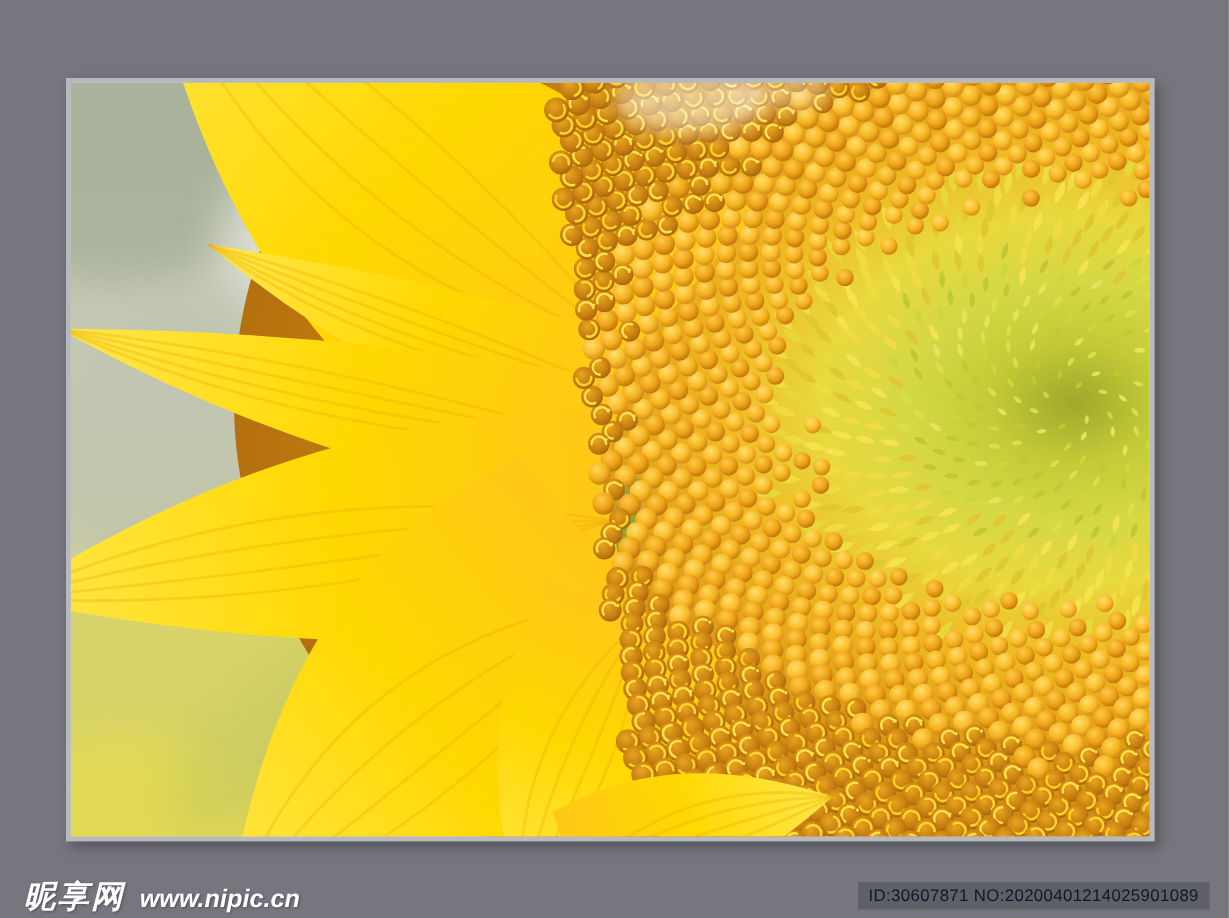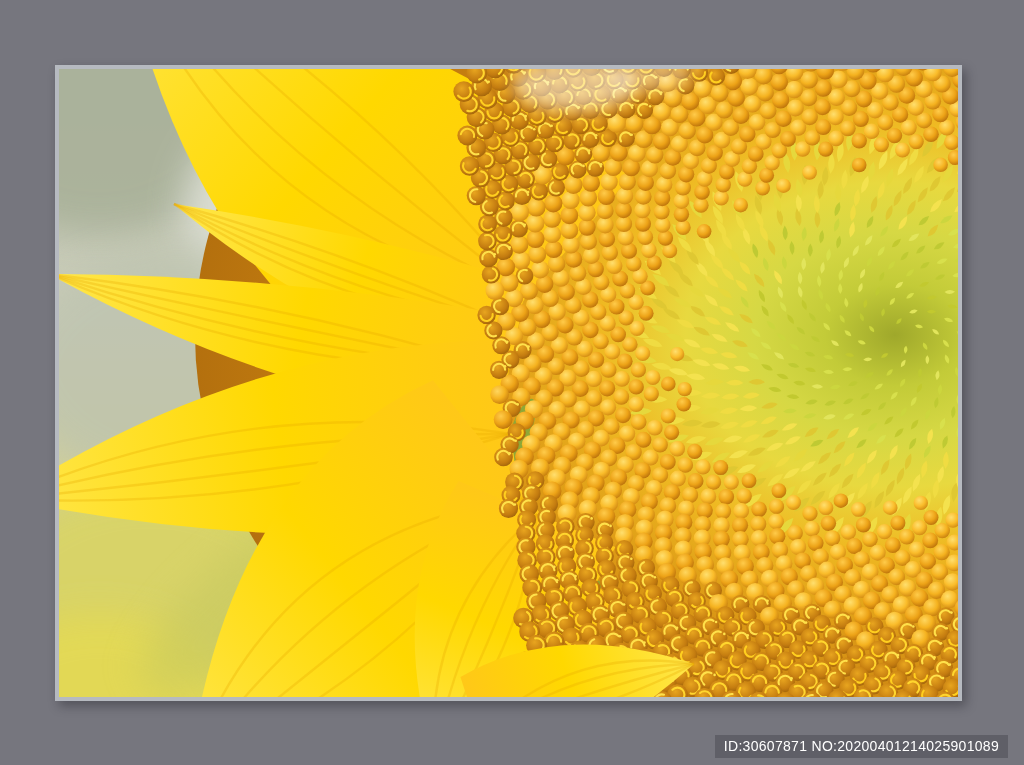--- a/index.html
+++ b/index.html
@@ -20,21 +20,21 @@
   .logo{
     position:absolute;left:20px;top:3px;color:#ffffff;
     font-style:italic;font-weight:bold;white-space:nowrap;
     text-shadow:1px 1px 2px rgba(55,55,65,.55);
   }
   .logo-cn{font-size:26px;letter-spacing:2px;}
   .logo-url{font-size:21px;margin-left:8px;}
   .idbadge{
     position:absolute;right:16px;top:8px;height:23px;line-height:23px;
     padding:0 9px;background:rgba(48,48,56,.32);
-    color:#ffffff;font-size:14px;letter-spacing:.3px;white-space:nowrap;
+    color:#0f172a;font-size:14px;letter-spacing:.3px;white-space:nowrap;
   }
 </style>
 </head>
 <body style="background: rgb(118, 118, 126);">
 
 <div class="stage">
 
   <div class="photo-frame">
     <svg id="art" width="899" height="628" viewBox="0 0 899 628" xmlns="http://www.w3.org/2000/svg">
         <defs>
@@ -1710,16 +1710,20 @@
         <path d="M420 665 Q509.66784366625836 575.2298055463649 635 595" fill="none" stroke="rgba(232,168,0,0.30)" stroke-width="2.4"></path>
         <path d="M420 665 Q516.8192813626026 597.1949356137081 635 595" fill="none" stroke="rgba(232,168,0,0.30)" stroke-width="2.4"></path>
         <path d="M420 665 Q524.9923530155676 622.2979414049576 635 595" fill="none" stroke="rgba(232,168,0,0.30)" stroke-width="2.4"></path>
         <path d="M420 665 Q533.1654246685325 647.400947196207 635 595" fill="none" stroke="rgba(232,168,0,0.30)" stroke-width="2.4"></path>
         <ellipse cx="516" cy="16" rx="62" ry="26" fill="#ffffff" opacity="0.5" filter="url(#b8)"></ellipse>
         <ellipse cx="592" cy="6" rx="42" ry="16" fill="#ffffff" opacity="0.35" filter="url(#b8)"></ellipse>
       </svg>
   </div>
 
   <div class="footer">
+    <div class="logo">
+      <span class="logo-cn">昵享网</span>
+      <span class="logo-url">www.nipic.cn</span>
+    </div>
     <div class="idbadge">ID:30607871 NO:20200401214025901089</div>
   </div>
 
 </div>
 
 </body></html>

